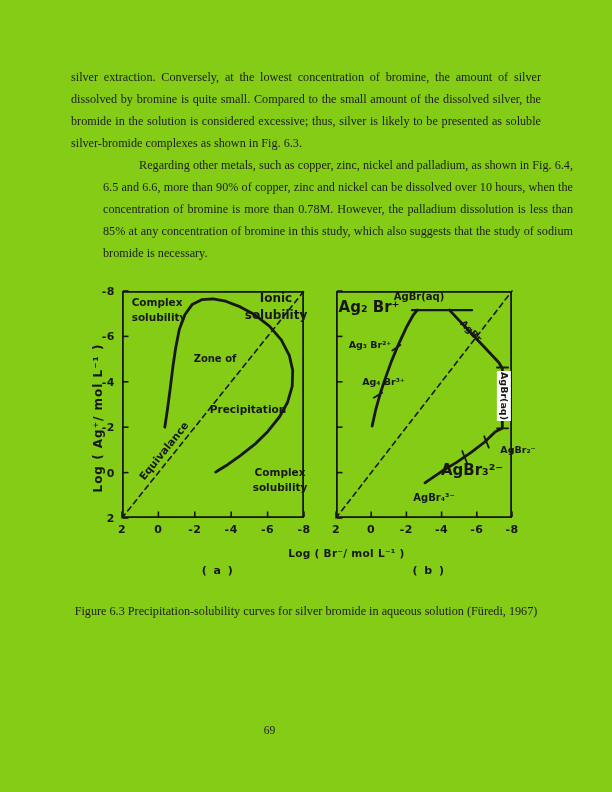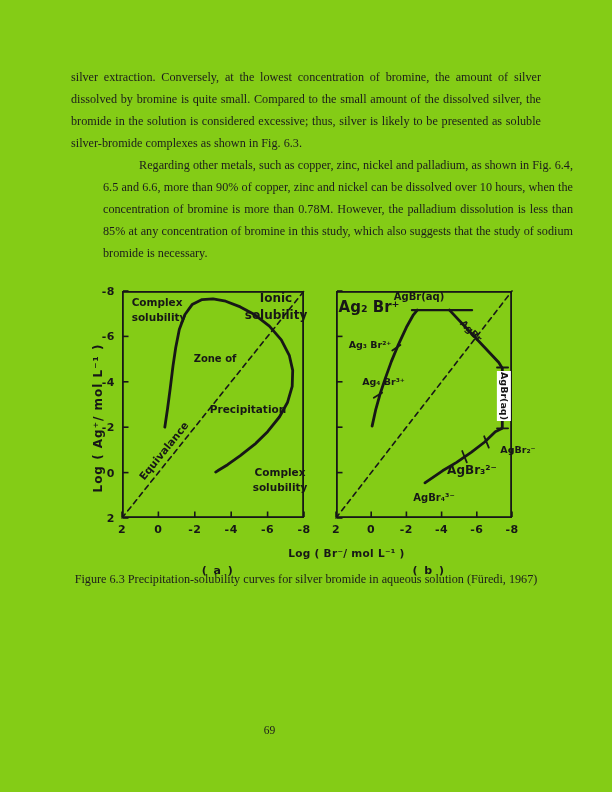--- a/index.html
+++ b/index.html
@@ -26,21 +26,21 @@
     position:absolute;left:331px;top:553px;white-space:nowrap;
     transform:translate(-50%,-50%);font-size:10.5px;letter-spacing:0.3px;padding-left:31px;
   }
   .sub-label{
     position:absolute;transform:translate(-50%,-50%);
     font-size:11px;letter-spacing:1.5px;white-space:nowrap;
   }
   .sub-label.a{left:218px;top:570px;}
   .sub-label.b{left:429px;top:570px;}
   .caption{
-    position:absolute;left:71px;top:572px;width:470px;margin:0;
+    position:absolute;left:71px;top:604px;width:470px;margin:0;
     font-size:12.2px;text-align:center;
   }
   .pagenum{
     position:absolute;left:0;top:724px;width:539px;
     text-align:center;font-size:11.5px;
   }
 </style>
 </head>
 <body>
 
@@ -125,21 +125,21 @@
         <div class="tick-label" style="left: 105.6px; top: 232px; transform: translate(-50%, 0px);">-4</div>
         <div class="tick-label" style="left: 140.8px; top: 232px; transform: translate(-50%, 0px);">-6</div>
         <div class="tick-label" style="left: 176px; top: 232px; transform: translate(-50%, 0px);">-8</div>
         <div class="ann" style="left: 83px; top: 6px; font-size: 10px; text-align: center; transform: translate(-50%, -50%) rotate(0deg);">AgBr(aq)</div>
         <div class="ann" style="left: 33px; top: 17px; font-size: 15px; text-align: right; transform: translate(-50%, -50%) rotate(0deg);">Ag₂ Br⁺</div>
         <div class="ann" style="left: 34px; top: 54px; font-size: 9.5px; text-align: center; transform: translate(-50%, -50%) rotate(0deg);">Ag₃ Br²⁺</div>
         <div class="ann" style="left: 24px; top: 91px; font-size: 9.5px; text-align: center; transform: translate(-50%, -50%) rotate(0deg); padding-left: 47px;">Ag₄ Br³⁺</div>
         <div class="ann" style="left: 135px; top: 40px; font-size: 9.5px; text-align: center; transform: translate(-50%, -50%) rotate(45deg);">AgBr</div>
         <div class="ann" style="left: 168px; top: 105px; font-size: 9.5px; text-align: center; transform: translate(-50%, -50%) rotate(90deg); background: rgb(255, 255, 255); padding: 0px 1px;">AgBr(aq)</div>
         <div class="ann" style="left: 158px; top: 159px; font-size: 9.5px; transform: translate(-50%, -50%) rotate(0deg); margin-left: 24px;">AgBr₂⁻</div>
-        <div class="ann" style="left: 136px; top: 180px; font-size: 12px; text-align: center; transform: translate(-50%, -50%) rotate(0deg);">AgBr₃²⁻</div>
+        <div class="ann" style="left: 136px; top: 180px; font-size: 15px; text-align: center; transform: translate(-50%, -50%) rotate(0deg);">AgBr₃²⁻</div>
         <div class="ann" style="left: 98px; top: 207px; font-size: 10px; text-align: center; transform: translate(-50%, -50%) rotate(0deg);">AgBr₄³⁻</div>
       </div>
 
     <div class="fig x-title">Log ( Br⁻/ mol L⁻¹ )</div>
     <div class="fig sub-label a">( a )</div>
     <div class="fig sub-label b">( b )</div>
   </div>
 
   <p class="caption">Figure 6.3 Precipitation-solubility curves for silver bromide in aqueous solution (Füredi, 1967)</p>
   <div class="pagenum">69</div>

